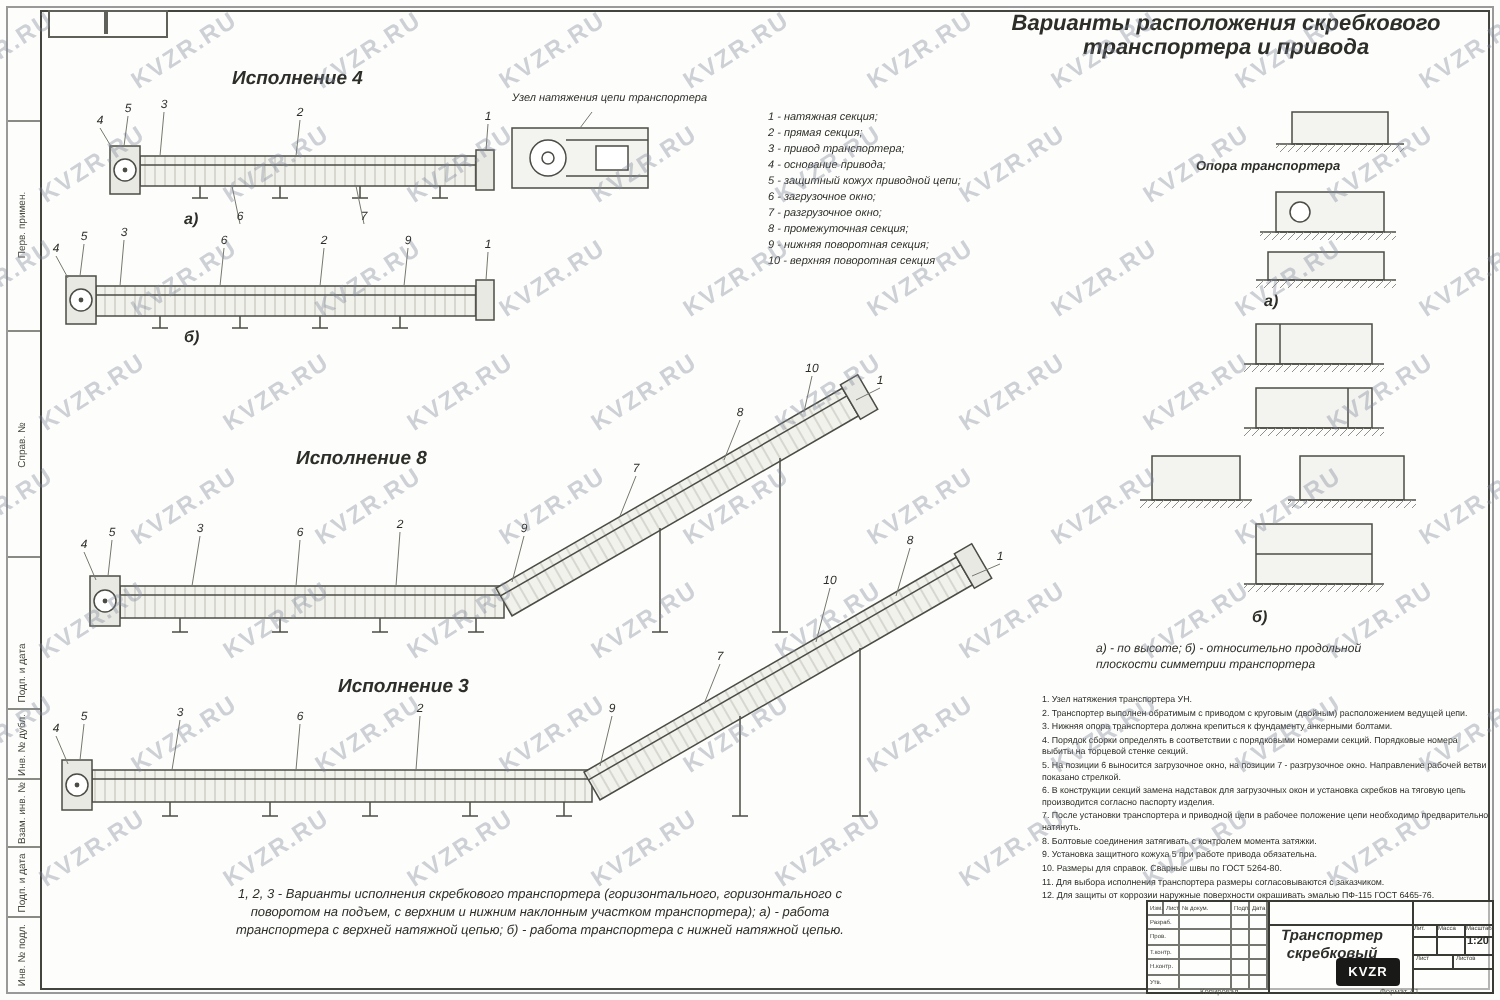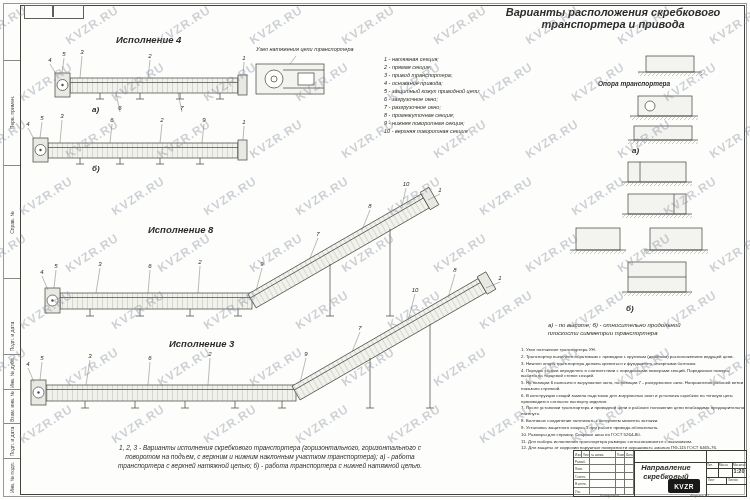--- a/index.html
+++ b/index.html
@@ -385,21 +385,21 @@
     <div class="vl" style="left:60px;"></div>
     <div class="vl" style="left:132px;"></div>
     <div class="hl" style="left:60px;top:11px;width:112px;"></div>
     <div class="hl" style="left:132px;top:17px;width:40px;"></div>
     <div class="hl" style="left:132px;top:26px;width:40px;"></div>
     <div class="hl" style="left:132px;top:33px;width:40px;"></div>
     <div class="vl" style="left:144px;top:11px;height:15px;"></div>
     <div class="vl" style="left:158px;top:11px;height:15px;"></div>
     <div class="vl" style="left:152px;top:26px;height:7px;"></div>
 
-    <div class="tb-name preline">Направление
+    <div class="tb-name preline">Транспортер
 скребковый</div>
 
     <div class="tb-min" style="left:133px;top:12px;">Лит.</div>
     <div class="tb-min" style="left:145px;top:12px;">Масса</div>
     <div class="tb-min" style="left:159px;top:12px;">Масштаб</div>
     <div class="tb-scale">1:20</div>
     <div class="tb-min" style="left:134px;top:27px;">Лист</div>
     <div class="tb-min" style="left:154px;top:27px;">Листов</div>
 
     <div class="tb-logo">KVZR</div>

